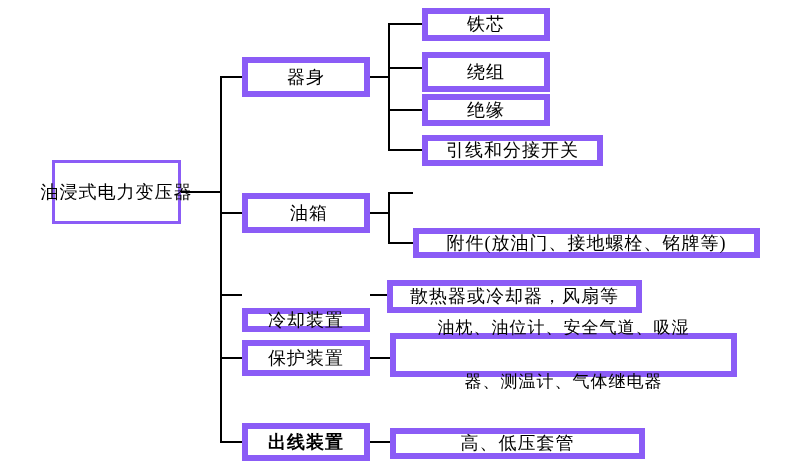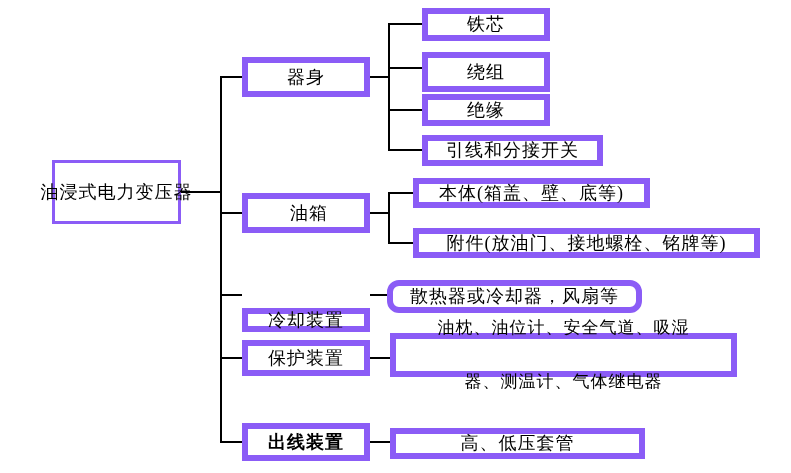--- a/index.html
+++ b/index.html
@@ -48,21 +48,21 @@
   #b-baohu    { left: 242px; top: 340px; width: 128px; height: 36px; }
   #b-chuxian  { left: 242px; top: 423px; width: 128px; height: 38px; font-weight: bold; }
 
   
   #c-tiexin      { left: 422px; top: 8px;   width: 128px; height: 33px; }
   #c-raozu       { left: 422px; top: 52px;  width: 128px; height: 40px; }
   #c-jueyuan     { left: 422px; top: 94px;  width: 128px; height: 32px; }
   #c-yinxian     { left: 422px; top: 135px; width: 181px; height: 31px; }
   #c-benti       { left: 413px; top: 178px; width: 237px; height: 30px; }
   #c-fujian      { left: 413px; top: 228px; width: 347px; height: 30px; }
-  #c-sanreqi     { left: 387px; top: 280px; width: 255px; height: 33px; border-radius: 12px; }
+  #c-sanreqi     { left: 387px; top: 280px; width: 255px; height: 33px; }
   #c-baohu-items { left: 390px; top: 333px; width: 347px; height: 44px; gap: 28px; }
   #c-taoguan     { left: 390px; top: 428px; width: 255px; height: 31px; }
 
   
   #ln-root          { left: 181px; top: 191px; width: 40px;  height: 2px; }
   #ln-spine-left    { left: 220px; top: 76px;  width: 2px;   height: 367px; }
   #ln-stub-b0       { left: 220px; top: 76px;  width: 22px;  height: 2px; }
   #ln-stub-b1       { left: 220px; top: 212px; width: 22px;  height: 2px; }
   #ln-stub-b2       { left: 220px; top: 294px; width: 22px;  height: 2px; }
   #ln-stub-b3       { left: 220px; top: 357px; width: 22px;  height: 2px; }
@@ -94,21 +94,20 @@
   <div class="box" id="b-qishen">器身</div>
   <div class="box" id="b-youxiang">油箱</div>
   <div class="box" id="b-lengque">冷却装置</div>
   <div class="box" id="b-baohu">保护装置</div>
   <div class="box" id="b-chuxian">出线装置</div>
 
   <div class="box" id="c-tiexin">铁芯</div>
   <div class="box" id="c-raozu">绕组</div>
   <div class="box" id="c-jueyuan">绝缘</div>
   <div class="box" id="c-yinxian">引线和分接开关</div>
-  <div class="box" id="c-benti">本体(箱盖、壁、底等)</div>
   <div class="box" id="c-fujian">附件(放油门、接地螺栓、铭牌等)</div>
   <div class="box" id="c-sanreqi">散热器或冷却器，风扇等</div>
   <div class="box twoline" id="c-baohu-items">
     <span>油枕、油位计、安全气道、吸湿</span>
     <span>器、测温计、气体继电器</span>
   </div>
   <div class="box" id="c-taoguan">高、低压套管</div>
 
   <div class="line" id="ln-root"></div>
   <div class="line" id="ln-spine-left"></div>

